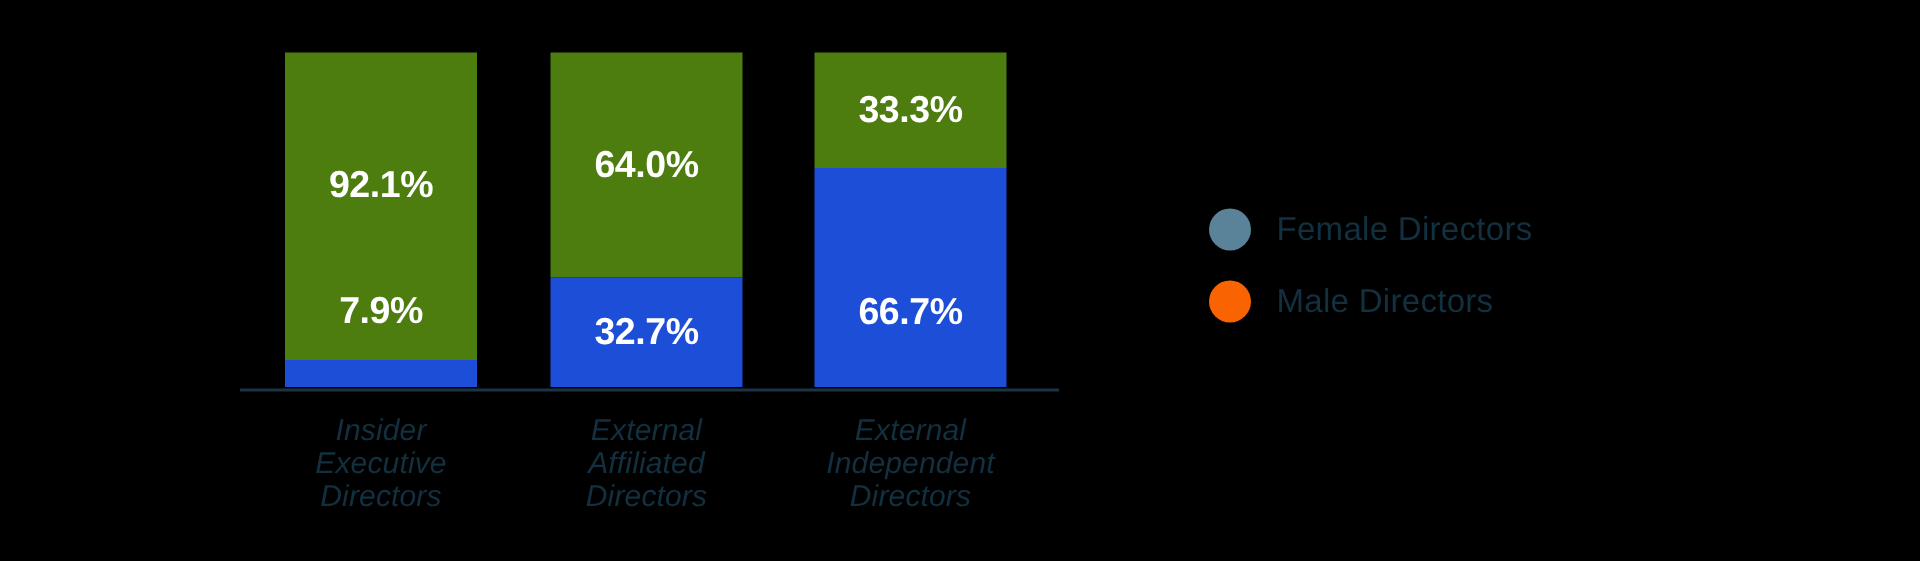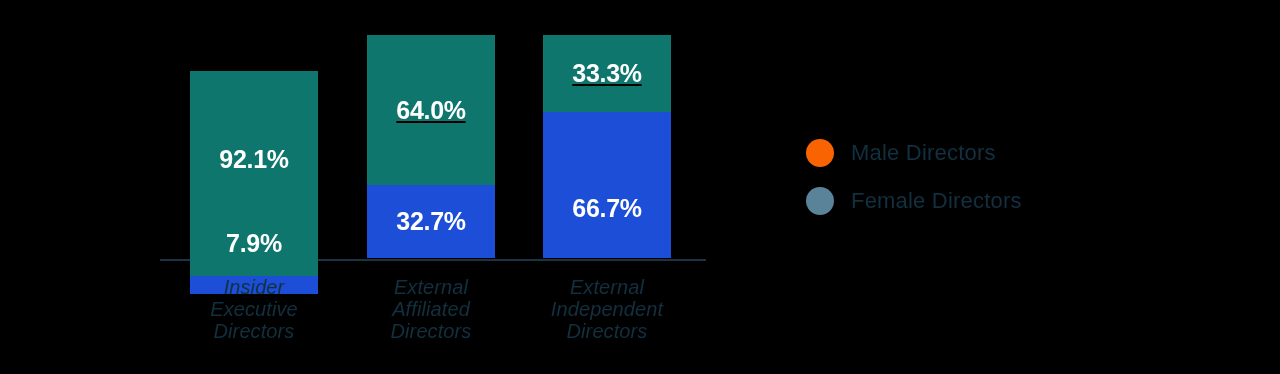--- a/index.html
+++ b/index.html
@@ -59,21 +59,21 @@
     justify-content: flex-end;
   }
   .seg {
     position: relative;
     width: 100%;
     display: flex;
     align-items: center;
     justify-content: center;
     box-sizing: border-box;
   }
-  .seg-male   { background: #0f766e; text-decoration: underline; }
+  .seg-male   { background: #4d7c0f; }
   .seg-female { background: #1d4ed8; }
 
   .seg-label {
     color: #ffffff;
     font-size: 25px;
     font-weight: bold;
     letter-spacing: -0.3px;
     line-height: 1;
     white-space: nowrap;
     position: relative;
@@ -134,21 +134,21 @@
 </style>
 </head>
 <body>
 
 <div id="chart-root">
 
   <div class="axis-line"></div>
 
   <div class="plot-area">
 
-    <div class="bar-group" style="left:30px;margin-top:36px;">
+    <div class="bar-group" style="left:30px;">
       <div class="bar-stack">
         <div class="seg seg-male seg-thin" style="height:205px;">
           <span class="seg-label" style="position:absolute;left:50%;transform:translateX(-50%);top:76px;">92.1%</span>
           <span class="seg-label float-up">7.9%</span>
         </div>
         <div class="seg seg-female" style="height:18px;"></div>
       </div>
     </div>
 
     <div class="bar-group" style="left:207px;">
@@ -183,24 +183,24 @@
 Affiliated
 Directors</div>
 
   <div class="cat-label" style="left:527px;">External
 Independent
 Directors</div>
 
   <div class="legend">
 
     <div class="legend-item">
+      <span class="legend-swatch female"></span>
+      <span class="legend-text">Female Directors</span>
+    </div>
+
+    <div class="legend-item">
       <span class="legend-swatch male"></span>
       <span class="legend-text">Male Directors</span>
     </div>
 
-    <div class="legend-item">
-      <span class="legend-swatch female"></span>
-      <span class="legend-text">Female Directors</span>
-    </div>
-
   </div>
 
 </div>
 
 </body></html>

